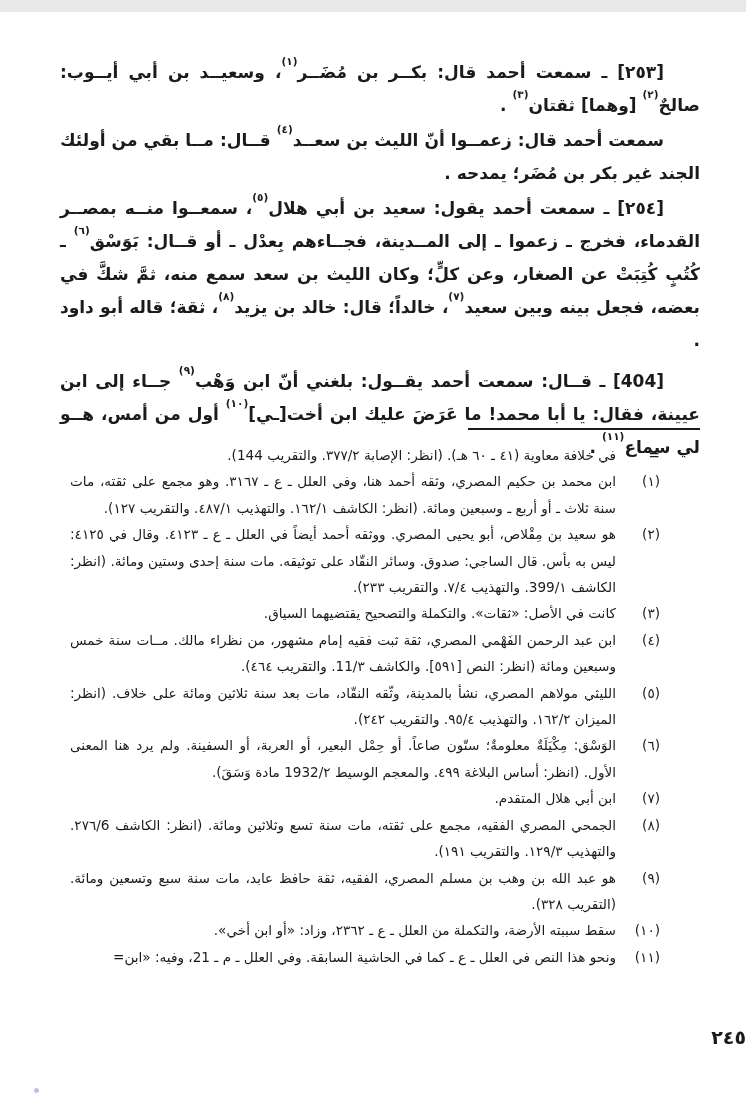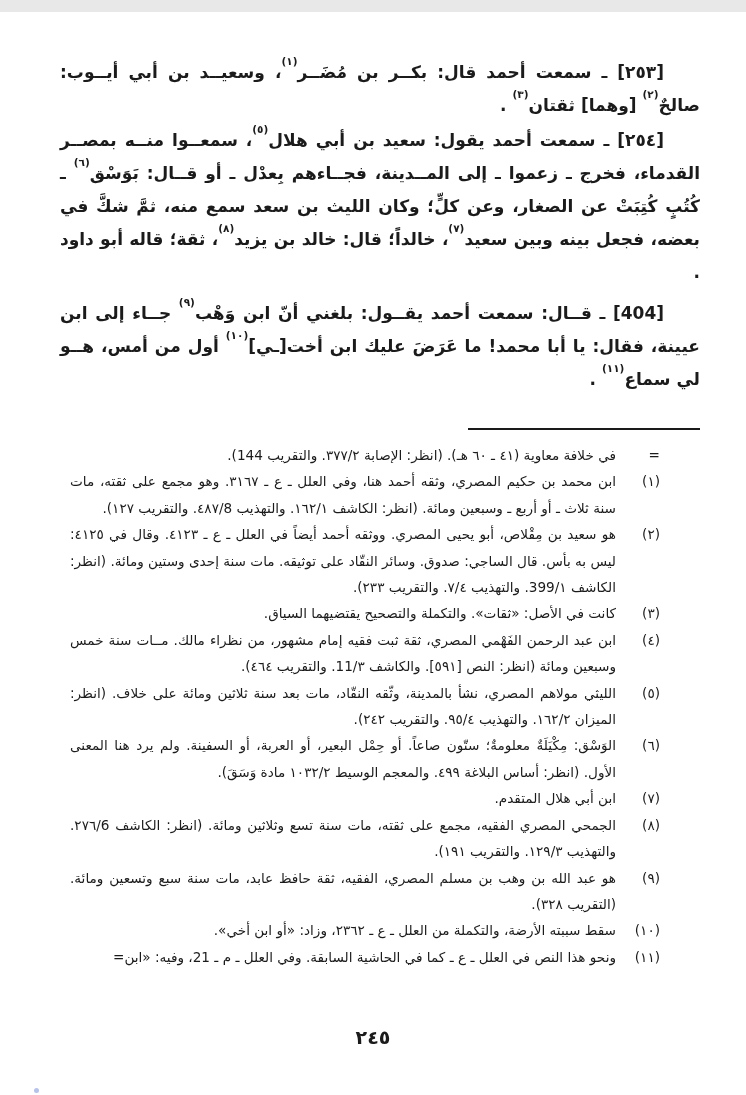--- a/index.html
+++ b/index.html
@@ -57,72 +57,73 @@
   }
   .fn-text{
     flex:1;
     text-align:justify;
     padding-right:8px;
   }
   
   .page-number{
     position:absolute;
     top:1014px;left:0;right:0;
-    text-align:center;
+    text-align:right;
     font-size:19px;
     font-weight:700;
     letter-spacing:1px;
   }
   
   .artifact-dot{
     position:absolute;
     left:34px;top:1076px;
     width:5px;height:5px;
     border-radius:50%;
     opacity:.55;
   }
 </style>
 </head>
 <body>
 
 <div class="page">
   <div class="main-text">
       <p class="para"><span>[٢٥٣] ـ سمعت أحمد قال: بكــر بن مُضَــر</span><sup class="fnref">(١)</sup><span>، وسعيــد بن أبي أيــوب: صالحٌ</span><sup class="fnref">(٢)</sup><span> [وهما] ثقتان</span><sup class="fnref">(٣)</sup><span> .</span></p>
+      <p class="para"><span>سمعت أحمد قال: زعمــوا أنّ الليث بن سعــد</span><sup class="fnref">(٤)</sup><span> قــال: مــا بقي من أولئك الجند غير بكر بن مُضَر؛ يمدحه .</span></p>
       <p class="para"><span>[٢٥٤] ـ سمعت أحمد يقول: سعيد بن أبي هلال</span><sup class="fnref">(٥)</sup><span>، سمعــوا منــه بمصــر القدماء، فخرج ـ زعموا ـ إلى المــدينة، فجــاءهم بِعدْل ـ أو قــال: بَوَسْق</span><sup class="fnref">(٦)</sup><span> ـ كُتُبٍ كُتِبَتْ عن الصغار، وعن كلٍّ؛ وكان الليث بن سعد سمع منه، ثمَّ شكَّ في بعضه، فجعل بينه وبين سعيد</span><sup class="fnref">(٧)</sup><span>، خالداً؛ قال: خالد بن يزيد</span><sup class="fnref">(٨)</sup><span>، ثقة؛ قاله أبو داود .</span></p>
       <p class="para gap"><span>[404] ـ قــال: سمعت أحمد يقــول: بلغني أنّ ابن وَهْب</span><sup class="fnref">(٩)</sup><span> جــاء إلى ابن عيينة، فقال: يا أبا محمد! ما عَرَضَ عليك ابن أخت[ـي]</span><sup class="fnref">(١٠)</sup><span> أول من أمس، هــو لي سماع</span><sup class="fnref">(١١)</sup><span> .</span></p>
     </div>
   <div class="fn-separator"></div>
   <div class="footnotes">
       <div class="fn-row">
         <span class="fn-marker">=</span>
         <div class="fn-text">في خلافة معاوية (٤١ ـ ٦٠ هـ). (انظر: الإصابة ٣٧٧/٢. والتقريب 144).</div>
       </div>
       <div class="fn-row">
         <span class="fn-marker">(١)</span>
-        <div class="fn-text">ابن محمد بن حكيم المصري، وثقه أحمد هنا، وفي العلل ـ ع ـ ٣١٦٧. وهو مجمع على ثقته، مات سنة ثلاث ـ أو أربع ـ وسبعين ومائة. (انظر: الكاشف ١٦٢/١. والتهذيب ٤٨٧/8. والتقريب ١٢٧).</div>
+        <div class="fn-text">ابن محمد بن حكيم المصري، وثقه أحمد هنا، وفي العلل ـ ع ـ ٣١٦٧. وهو مجمع على ثقته، مات سنة ثلاث ـ أو أربع ـ وسبعين ومائة. (انظر: الكاشف ١٦٢/١. والتهذيب ٤٨٧/١. والتقريب ١٢٧).</div>
       </div>
       <div class="fn-row">
         <span class="fn-marker">(٢)</span>
         <div class="fn-text">هو سعيد بن مِقْلاص، أبو يحيى المصري. ووثقه أحمد أيضاً في العلل ـ ع ـ ٤١٢٣. وقال في ٤١٢٥: ليس به بأس. قال الساجي: صدوق. وسائر النقّاد على توثيقه. مات سنة إحدى وستين ومائة. (انظر: الكاشف 399/١. والتهذيب ٧/٤. والتقريب ٢٣٣).</div>
       </div>
       <div class="fn-row">
         <span class="fn-marker">(٣)</span>
         <div class="fn-text">كانت في الأصل: «ثقات». والتكملة والتصحيح يقتضيهما السياق.</div>
       </div>
       <div class="fn-row">
         <span class="fn-marker">(٤)</span>
         <div class="fn-text">ابن عبد الرحمن الفَهْمي المصري، ثقة ثبت فقيه إمام مشهور، من نظراء مالك. مــات سنة خمس وسبعين ومائة (انظر: النص [٥٩١]. والكاشف 11/٣. والتقريب ٤٦٤).</div>
       </div>
       <div class="fn-row">
         <span class="fn-marker">(٥)</span>
         <div class="fn-text">الليثي مولاهم المصري، نشأ بالمدينة، وثّقه النقّاد، مات بعد سنة ثلاثين ومائة على خلاف. (انظر: الميزان ١٦٢/٢. والتهذيب ٩٥/٤. والتقريب ٢٤٢).</div>
       </div>
       <div class="fn-row">
         <span class="fn-marker">(٦)</span>
-        <div class="fn-text">الوَسْق: مِكْيَلَةٌ معلومةٌ؛ ستّون صاعاً. أو حِمْل البعير، أو العربة، أو السفينة. ولم يرد هنا المعنى الأول. (انظر: أساس البلاغة ٤٩٩. والمعجم الوسيط ١٠٣٢/٢ مادة وَسَقَ).</div>
+        <div class="fn-text">الوَسْق: مِكْيَلَةٌ معلومةٌ؛ ستّون صاعاً. أو حِمْل البعير، أو العربة، أو السفينة. ولم يرد هنا المعنى الأول. (انظر: أساس البلاغة ٤٩٩. والمعجم الوسيط 1932/٢ مادة وَسَقَ).</div>
       </div>
       <div class="fn-row">
         <span class="fn-marker">(٧)</span>
         <div class="fn-text">ابن أبي هلال المتقدم.</div>
       </div>
       <div class="fn-row">
         <span class="fn-marker">(٨)</span>
         <div class="fn-text">الجمحي المصري الفقيه، مجمع على ثقته، مات سنة تسع وثلاثين ومائة. (انظر: الكاشف ٢٧٦/6. والتهذيب ١٢٩/٣. والتقريب ١٩١).</div>
       </div>
       <div class="fn-row">

